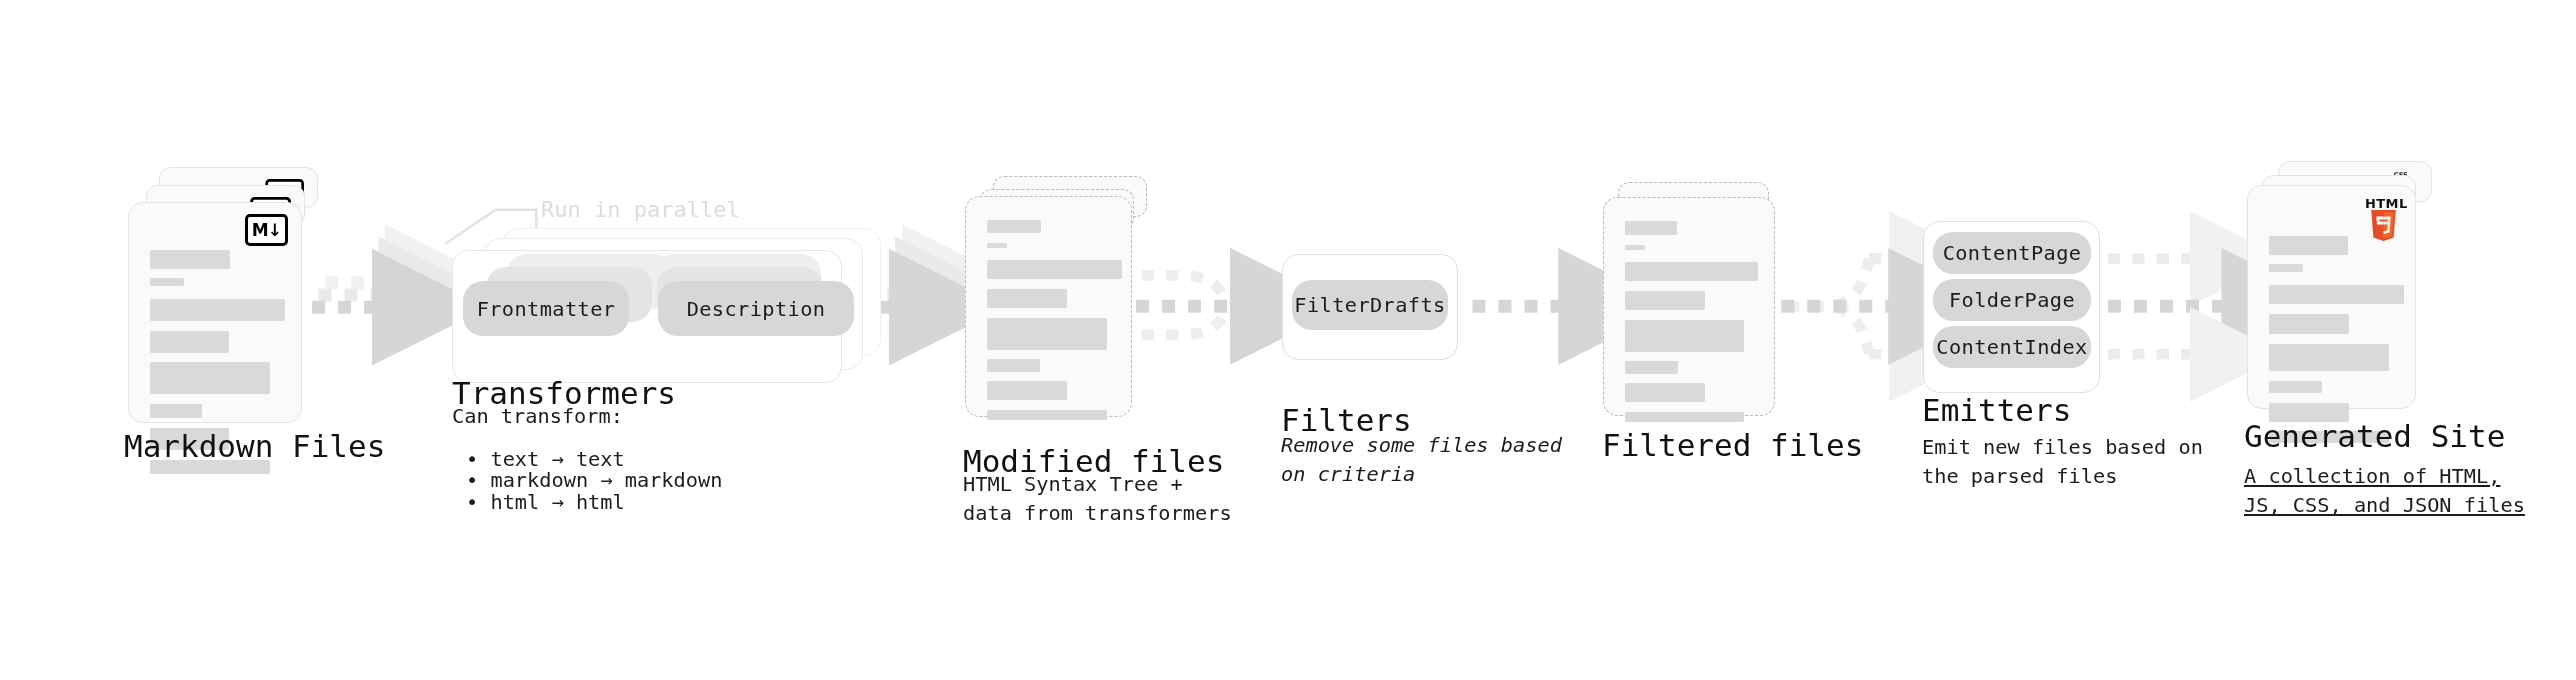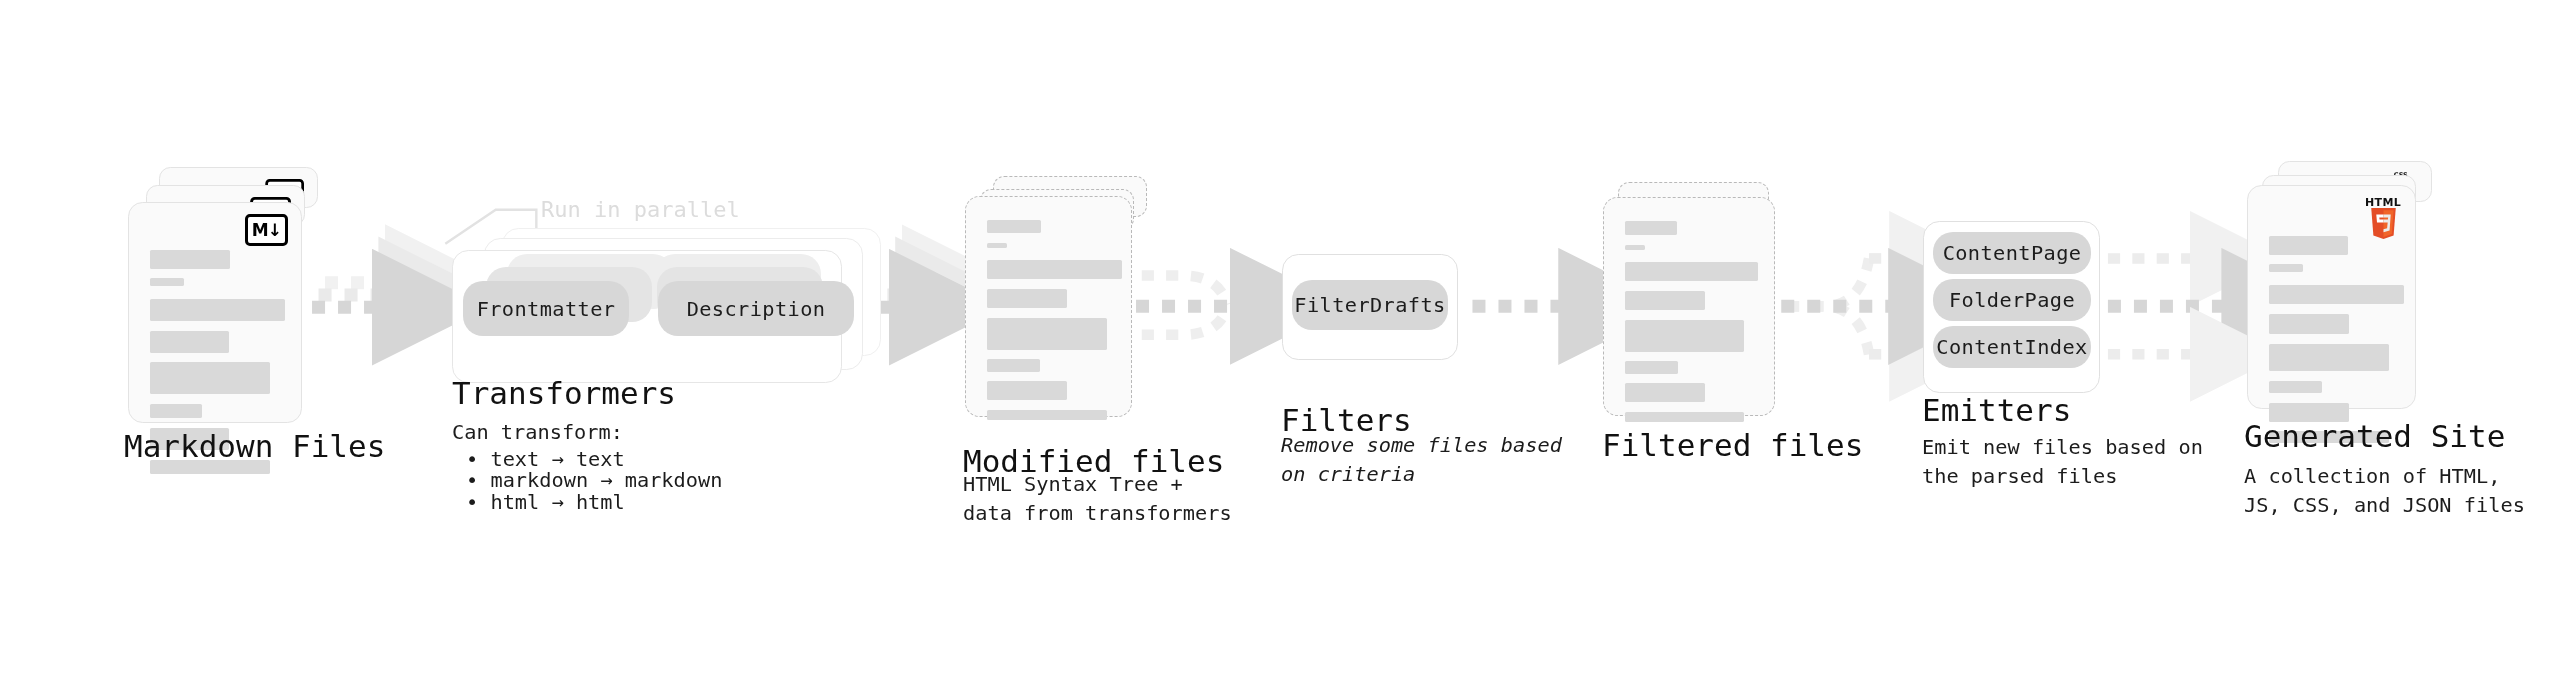--- a/index.html
+++ b/index.html
@@ -42,22 +42,22 @@
     content:"CSS";position:absolute;left:0;top:-9px;width:24.4px;text-align:center;
     font-family:"DejaVu Sans","Liberation Sans",sans-serif;
     font-size:6.5px;font-weight:bold;color:#111;letter-spacing:0px;
   }
   .js-badge{width:29px;height:19.5px;background:#f7df1e;border-radius:1.6px;}
   .html5-badge{
     width:37px;height:42px;position:relative;
   }
   .html5-badge .h5word{
     font-family:"DejaVu Sans","Liberation Sans",sans-serif;
-    font-size:11px;font-weight:bold;color:#111;letter-spacing:0.4px;
-    text-align:left;line-height:1;
+    font-size:13px;font-weight:bold;color:#111;letter-spacing:0.4px;
+    text-align:center;line-height:1;
   }
 
   
   .group{
     position:absolute;box-sizing:border-box;
     border:1.6px solid #e0e0e0;border-radius:16.3px;background:#ffffff;
   }
   .chip{
     position:absolute;box-sizing:border-box;
     background:#d7d7d7;border-radius:20px;
@@ -197,21 +197,21 @@
       <span>Frontmatter</span>
     </div>
     <div class="chip" style="left:658px;top:281px;width:196px;height:55px;">
       <span>Description</span>
     </div>
 
     <div class="annot" style="left:541px;top:197px;">Run in parallel</div>
 
     <div class="title" style="left:452px;top:375px;">Transformers</div>
 
-    <div class="sub" style="left:452px;top:418px;">Can transform:</div>
+    <div class="sub" style="left:452px;top:402px;">Can transform:</div>
     <div class="sub" style="left:466px;top:445px;">• text → text</div>
     <div class="sub" style="left:466px;top:466px;">• markdown → markdown</div>
     <div class="sub" style="left:466px;top:488px;">• html → html</div>
   </div>
 
   <div class="node">
     <div class="card dashed" style="left:993px;top:176px;width:154px;height:41px;border-radius:11.4px;"></div>
     <div class="card dashed" style="left:980px;top:189px;width:154px;height:41px;border-radius:11.4px;"></div>
     <div class="card dashed" style="left:965px;top:196px;width:167px;height:221px;">
       <div class="lines" style="top:23px;">
@@ -307,18 +307,18 @@
         <div class="line" style="width:135px;height:19.5px;"></div>
         <div class="line" style="width:80px;height:20.3px;"></div>
         <div class="line" style="width:120px;height:27px;"></div>
         <div class="line" style="width:53px;height:12.2px;"></div>
         <div class="line" style="width:80px;height:18.7px;"></div>
         <div class="line" style="width:120px;height:11.4px;"></div>
       </div>
     </div>
 
     <div class="title" style="left:2244px;top:418px;">Generated Site</div>
-    <div class="sub" style="left:2244px;top:462px;">A collection of HTML,
+    <div class="sub" style="left:2244px;top:462px;text-decoration:underline;">A collection of HTML,
 JS, CSS, and JSON files</div>
   </div>
 
 </div>
 
 
 </body></html>

